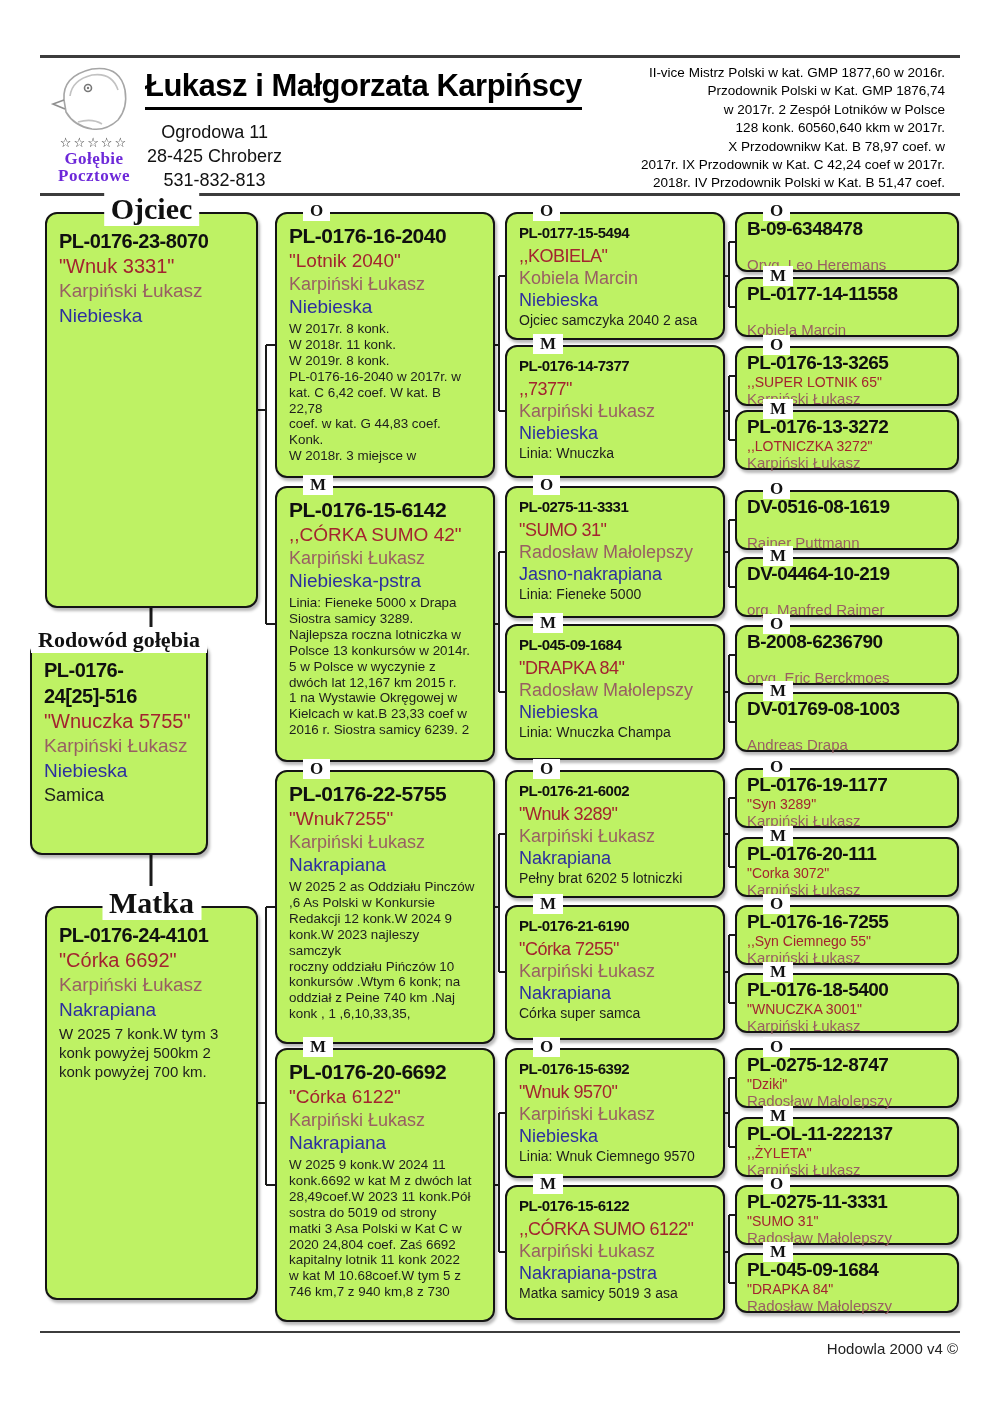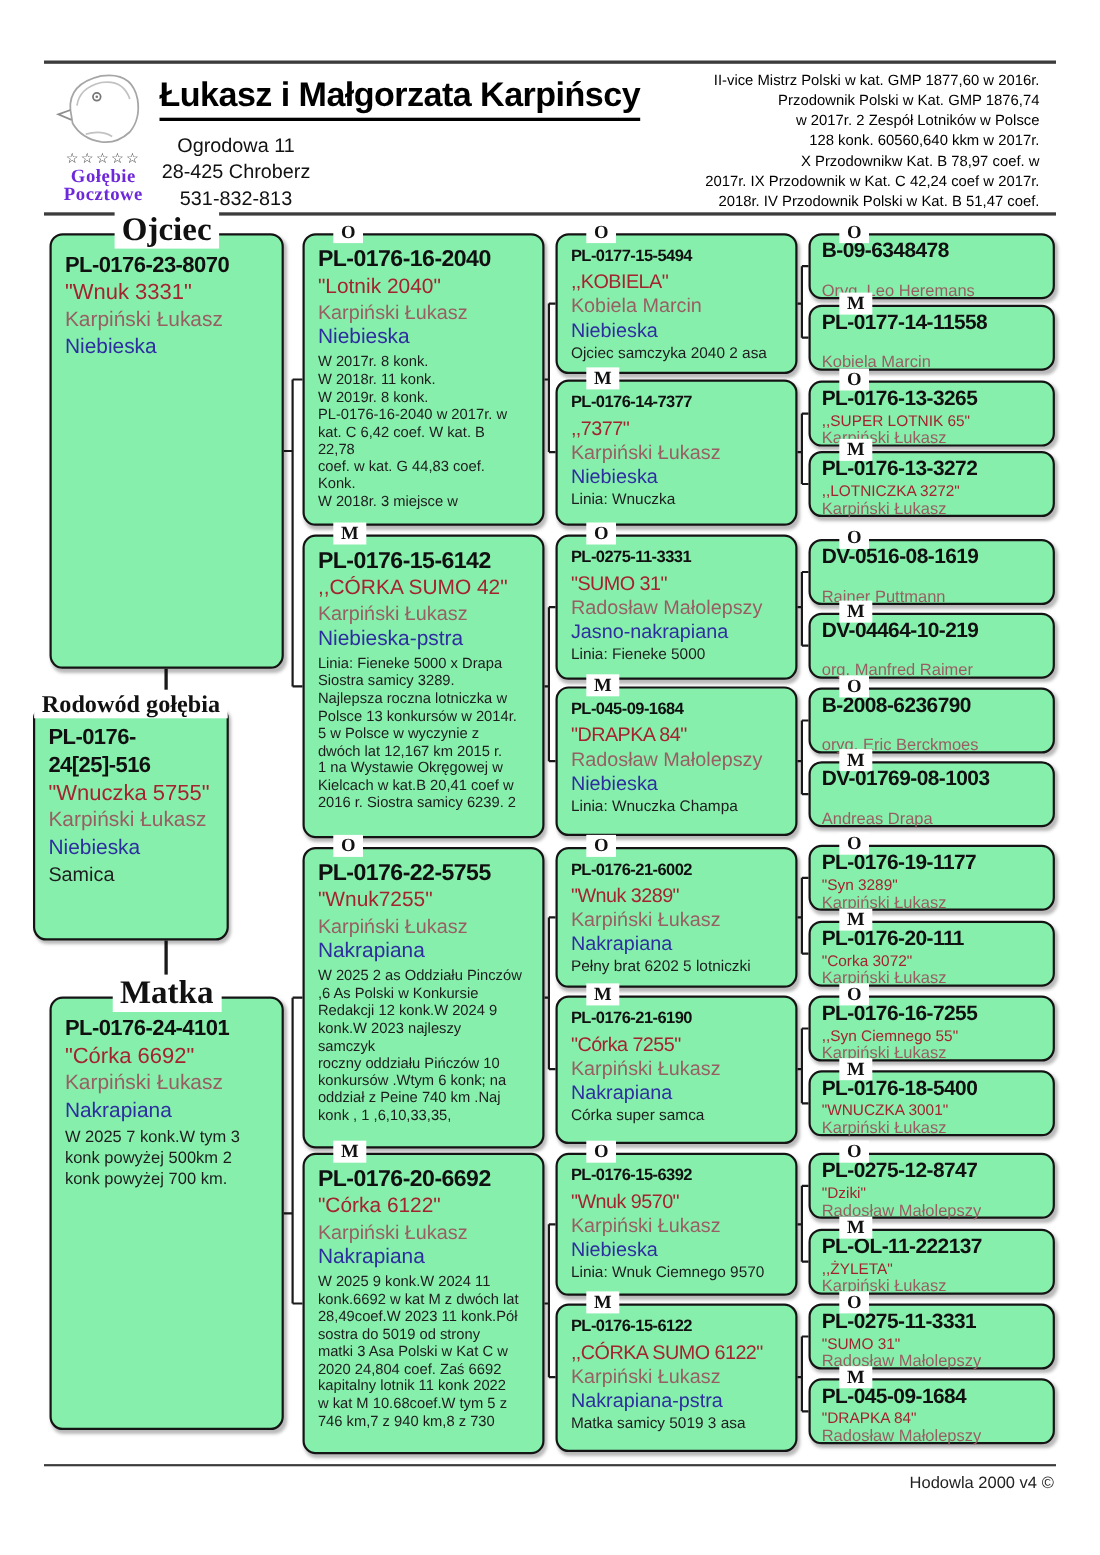--- a/index.html
+++ b/index.html
@@ -10,21 +10,21 @@
   .title{position:absolute;left:145px;top:68px;font-size:31px;font-weight:bold;
          letter-spacing:-0.5px;color:#000;border-bottom:3px solid #000;padding-bottom:3px;white-space:nowrap;}
   .addr{position:absolute;left:147px;top:120px;font-size:18px;line-height:24px;color:#111;text-align:center;}
   .ach{position:absolute;right:55px;top:64px;width:420px;text-align:right;
        font-size:13.5px;line-height:18.4px;color:#000000;}
   .logo{position:absolute;left:46px;top:60px;width:96px;text-align:center;}
   .logo .stars{font-size:13px;letter-spacing:2px;color:#333;line-height:14px;}
   .logo .lgtxt{font-family:"Liberation Serif",serif;font-weight:bold;font-size:17px;
                line-height:17px;color:#6d28d9;letter-spacing:0.5px;}
   
-  .box{position:absolute;background:#86efac;border:2px solid #141414;border-radius:12px;
+  .box{position:absolute;background:#bef264;border:2px solid #141414;border-radius:12px;
        box-sizing:border-box;padding:8px 12px 4px 12px;
        box-shadow:2px 3px 3px rgba(0,0,0,0.28);}
   .tag{position:absolute;top:-13px;background:#fff;padding:0 7px;color:#111;
        font-family:"Liberation Serif",serif;font-weight:bold;}
   .marker{left:26px;font-size:17px;}
   .tcenter{left:50%;transform:translateX(-50%);white-space:nowrap;}
   .t-big{font-size:30px;top:-22px;}
   .t-mid{font-size:22px;top:-16px;}
   .ring{font-weight:bold;color:#101010;}
   .name{color:#a3242f;}
@@ -169,21 +169,21 @@
     <div class="name">,,CÓRKA SUMO 42"</div>
     <div class="owner">Karpiński Łukasz</div>
     <div class="pcolor">Niebieska-pstra</div>
     <div class="notes">Linia: Fieneke 5000 x Drapa
 Siostra samicy 3289.
 Najlepsza roczna lotniczka w
 Polsce 13 konkursów w 2014r.
 5 w Polsce w wyczynie z
 dwóch lat 12,167 km 2015 r.
 1 na Wystawie  Okręgowej w
-Kielcach w  kat.B 20,41 coef w
+Kielcach w  kat.B 23,33 coef w
 2016 r. Siostra samicy 6239. 2</div>
   </div>
 
   <div class="box c2" style="left:275px;top:770px;width:220px;height:274px;">
     <span class="tag marker">O</span>
     <div class="ring">PL-0176-22-5755</div>
     <div class="name">"Wnuk7255"</div>
     <div class="owner">Karpiński Łukasz</div>
     <div class="pcolor">Nakrapiana</div>
     <div class="notes">W 2025 2 as Oddziału Pinczów

